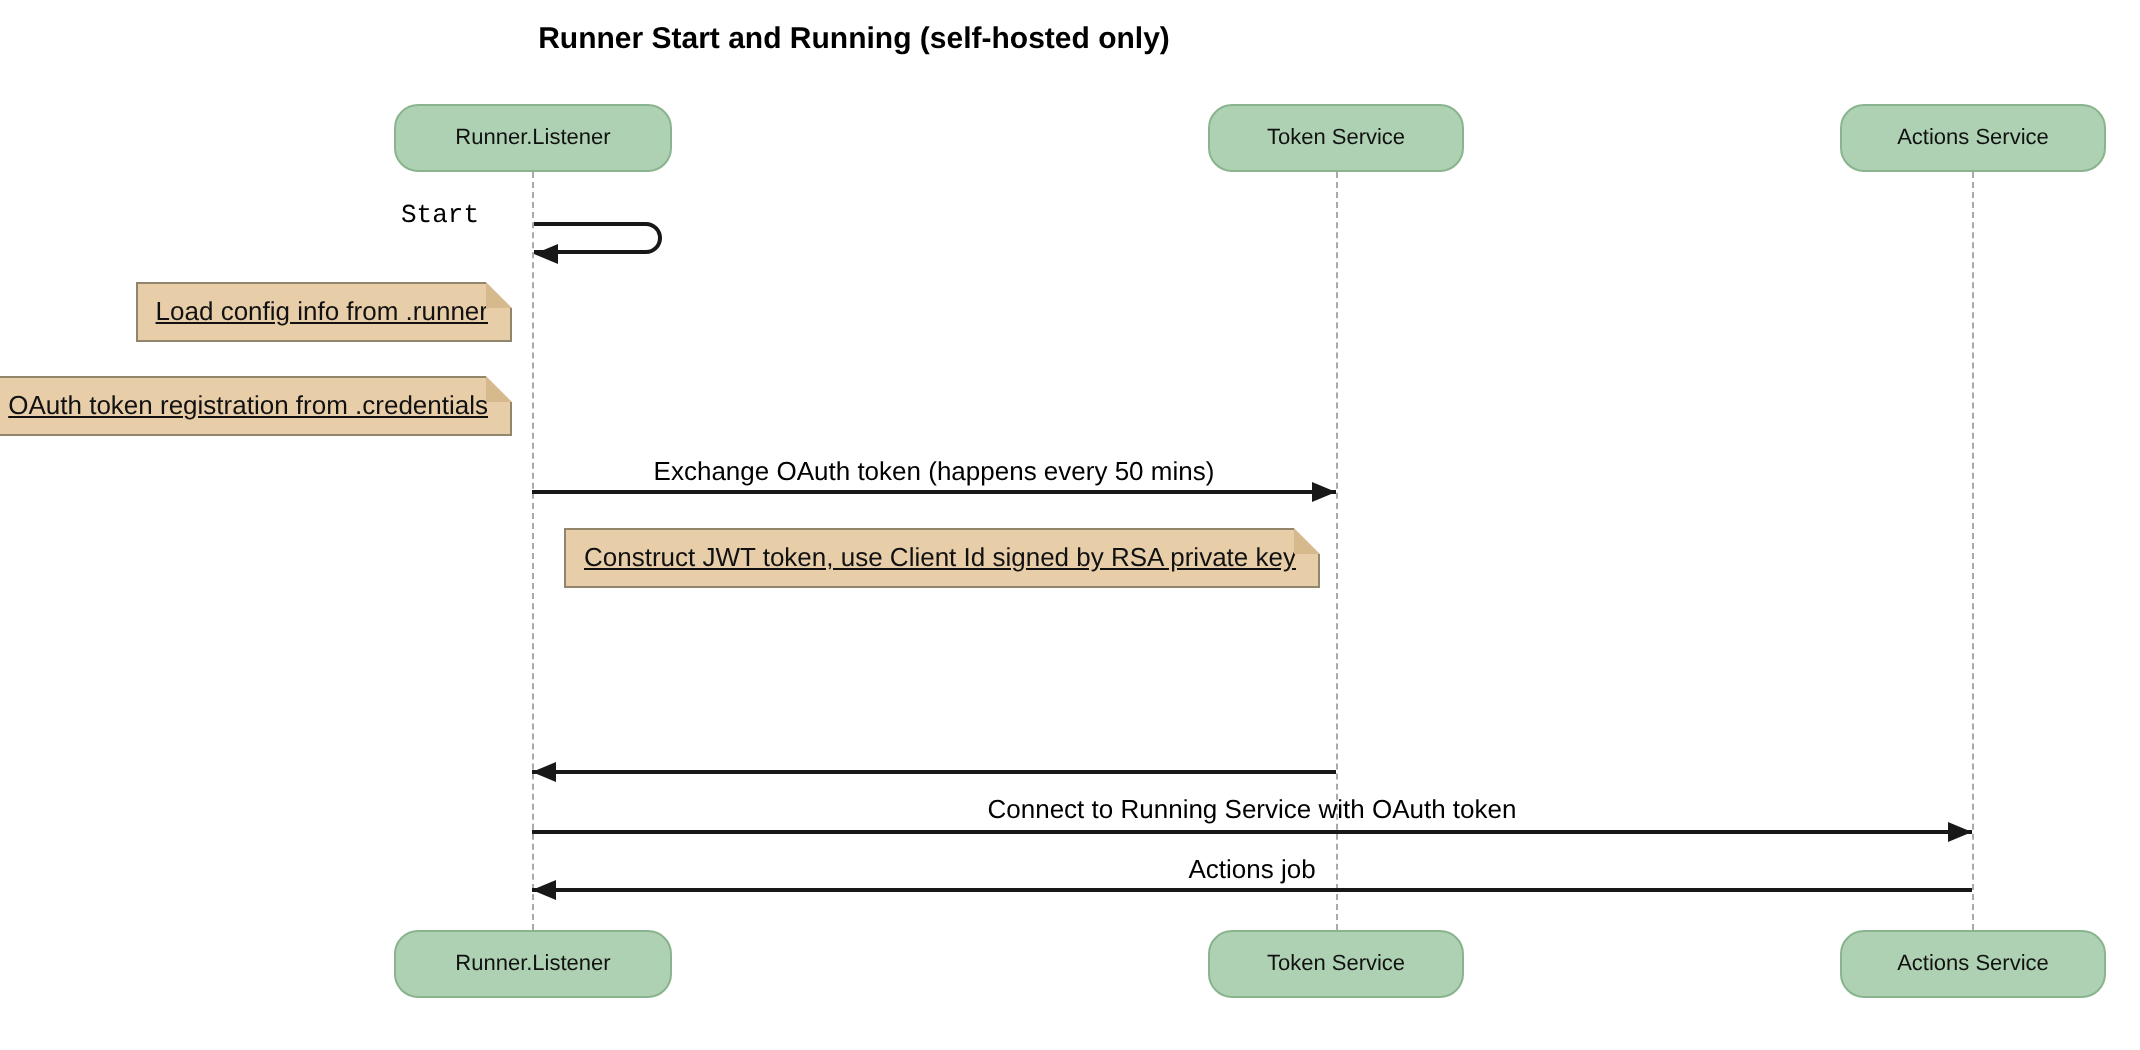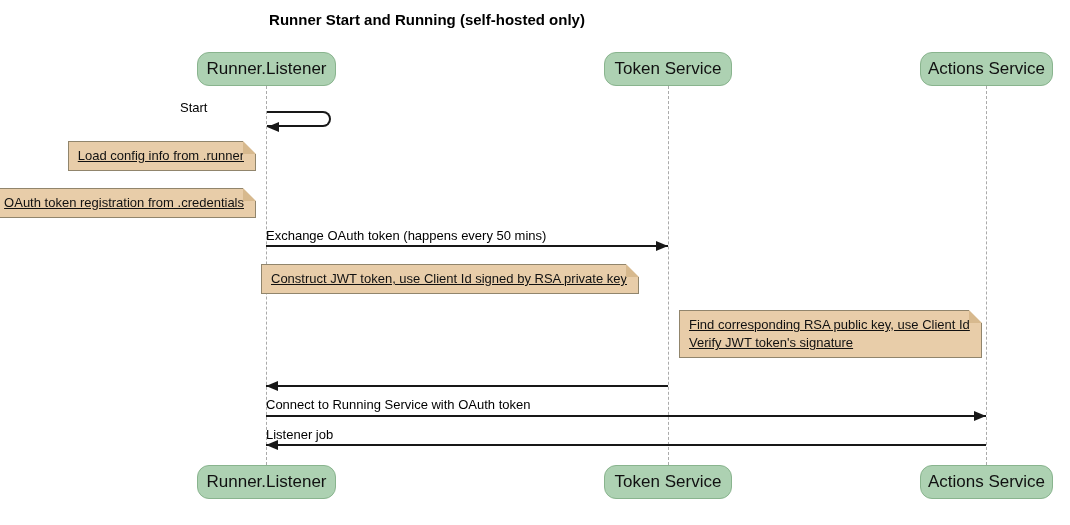--- a/index.html
+++ b/index.html
@@ -29,21 +29,21 @@
   }
   .participant {
     position: absolute;
     height: 34px;
     background: var(--participant-fill, #ADD1B2);
     border: 1px solid var(--participant-border, #89B48E);
     border-radius: 12px;
     display: flex;
     align-items: center;
     justify-content: center;
-    font-size: 17px;
+    font-size: 11px;
     box-sizing: border-box;
   }
   .note {
     position: absolute;
     background: var(--note-fill, #E8CDA9);
     border: 1px solid var(--note-border, #91856C);
     font-size: 13px;
     line-height: 18px;
     padding: 5px 11px 5px 9px;
     white-space: pre;
@@ -55,24 +55,24 @@
     position: absolute;
     top: -1px; right: -1px;
     border-style: solid;
     border-width: 0 13px 13px 0;
     border-color: #ffffff #ffffff #D7B98E #D7B98E;
   }
   .msg-label {
     position: absolute;
     font-size: 13px;
     line-height: 15px;
-    text-align: left;
+    text-align: center;
     color: #000;
   }
-  .msg-label.right-align { text-align: left; }
+  .msg-label.right-align { text-align: center; font-family: Liberation Mono, monospace; }
   .msg-line {
     position: absolute;
     height: 0;
     border-top: 2px solid var(--line, #181818);
   }
   .arrowhead {
     position: absolute;
     width: 0; height: 0;
     border-top: 5px solid transparent;
     border-bottom: 5px solid transparent;
@@ -110,29 +110,27 @@
   <div class="arrowhead left" style="left:267px; top:122px"></div>
 
   <div class="note" style="right:814px; top:141px">Load config info from .runner</div>
 
   <div class="note" style="right:814px; top:188px">OAuth token registration from .credentials</div>
 
   <div class="msg-label" style="left:266px; top:228px; width:402px">Exchange OAuth token (happens every 50 mins)</div>
   <div class="msg-line" style="left:266px; top:245px; width:402px"></div>
   <div class="arrowhead right" style="left:656px; top:241px"></div>
 
-  <div class="note" style="left:261px; top:264px">Construct JWT token, use Client Id signed by RSA private key</div>
+  <div class="note" style="left:282px; top:264px">Construct JWT token, use Client Id signed by RSA private key</div>
 
-  <div class="note" style="left:679px; top:310px">Find corresponding RSA public key, use Client Id
-Verify JWT token's signature</div>
 
   <div class="msg-line" style="left:266px; top:385px; width:402px"></div>
   <div class="arrowhead left" style="left:266px; top:381px"></div>
 
   <div class="msg-label" style="left:266px; top:397px; width:720px">Connect to Running Service with OAuth token</div>
   <div class="msg-line" style="left:266px; top:415px; width:720px"></div>
   <div class="arrowhead right" style="left:974px; top:411px"></div>
 
-  <div class="msg-label" style="left:266px; top:427px; width:720px">Listener job</div>
+  <div class="msg-label" style="left:266px; top:427px; width:720px">Actions job</div>
   <div class="msg-line" style="left:266px; top:444px; width:720px"></div>
   <div class="arrowhead left" style="left:266px; top:440px"></div>
 
 </div>
 
 </body></html>

